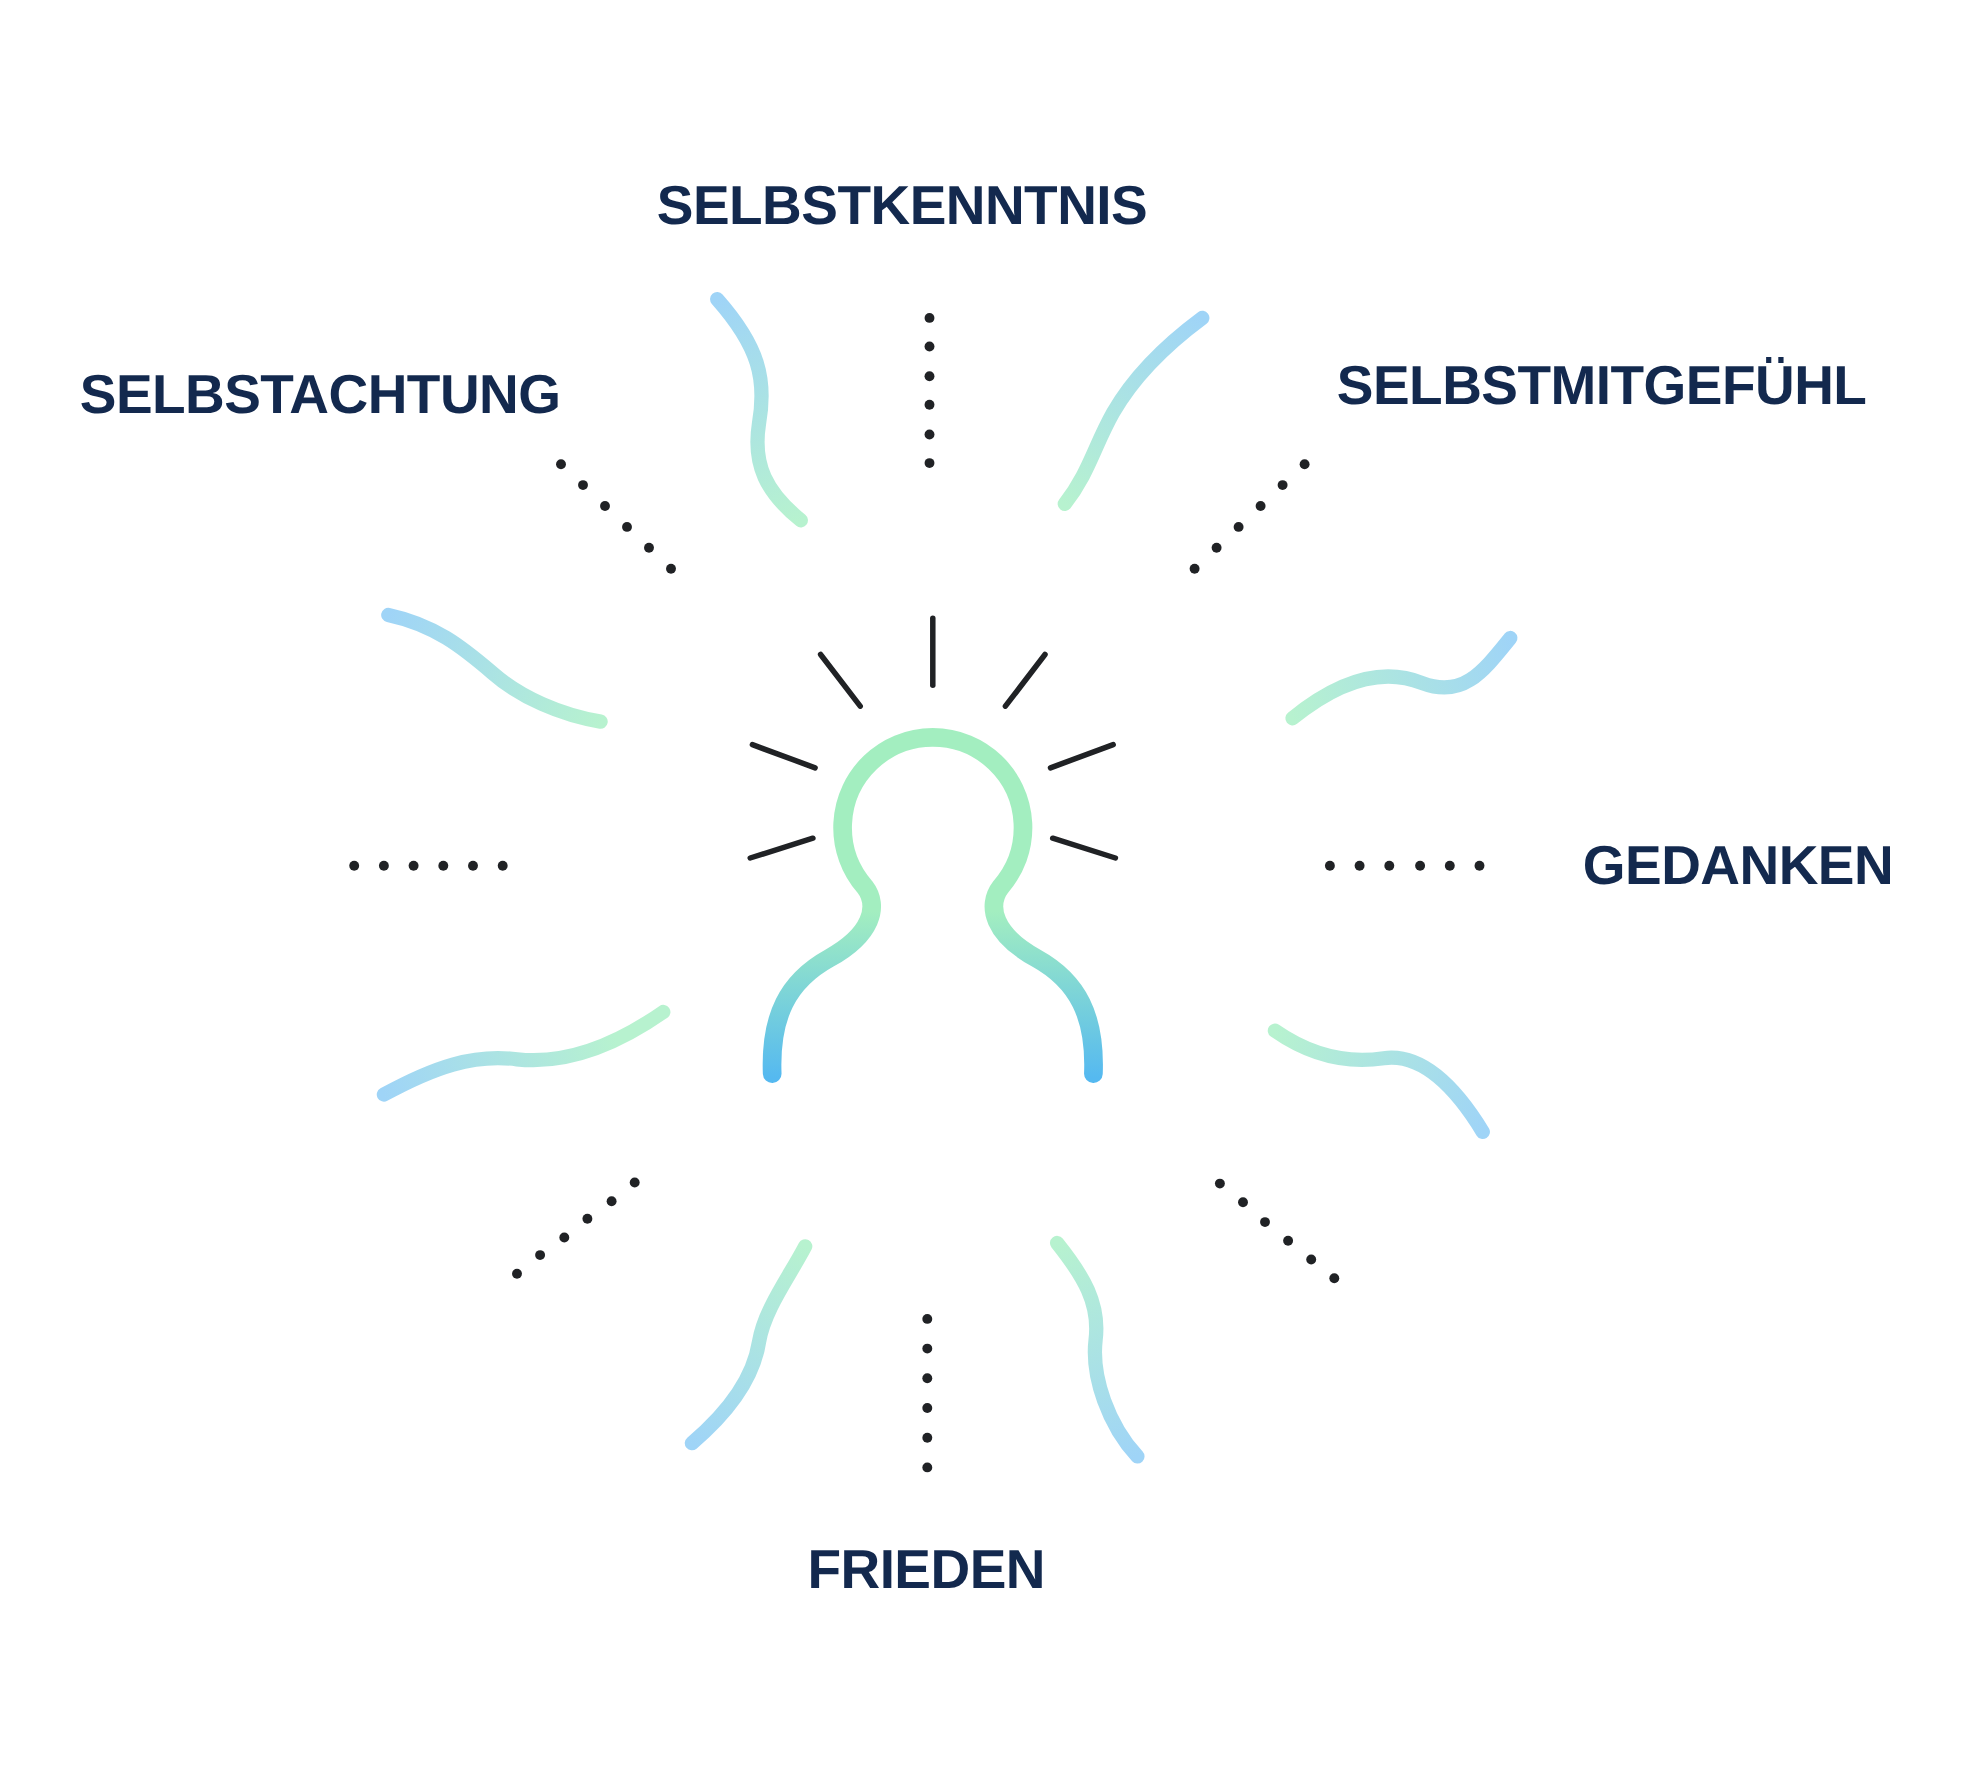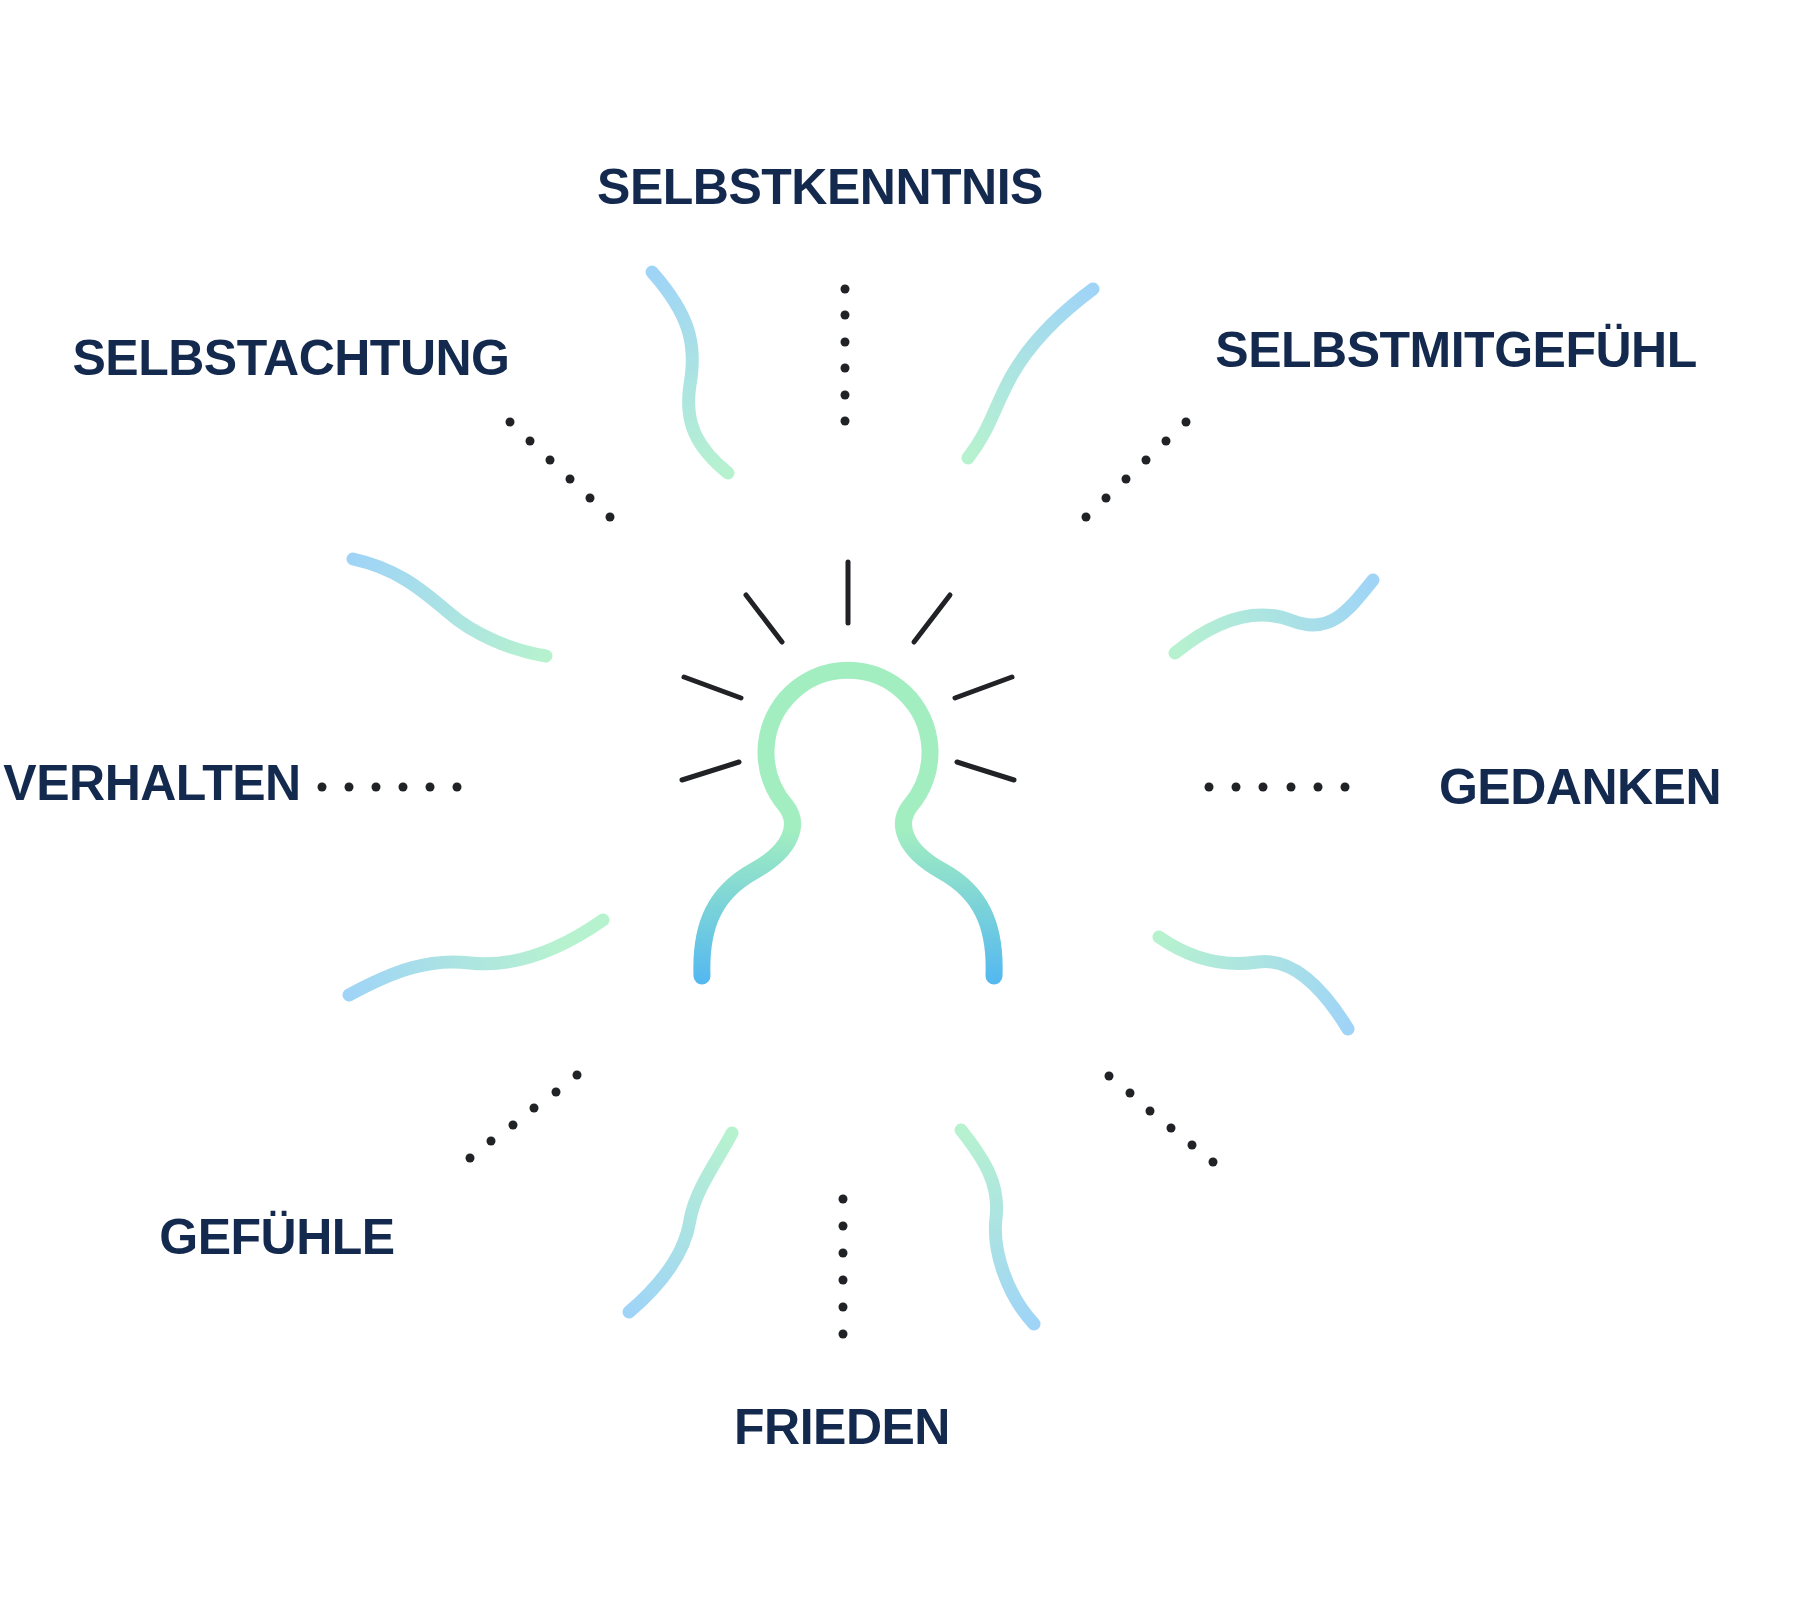--- a/index.html
+++ b/index.html
@@ -161,17 +161,15 @@
              C 792 850, 800 824, 786 806
              A 82 82 0 1 1 910 806
              C 896 824, 904 850, 942 871
              C 980 892, 996 924, 994 976"></path>
   </svg>
 
   <div class="label" style="left:820px;top:187px;">SELBSTKENNTNIS</div>
   <div class="label" style="left:1456px;top:350px;">SELBSTMITGEFÜHL</div>
   <div class="label" style="left:1580px;top:787px;">GEDANKEN</div>
   <div class="label" style="left:842px;top:1427px;">FRIEDEN</div>
-  <div class="label" style="left:277px;top:1237px;">GEFÜHLE</div>
-  <div class="label" style="left:152px;top:783px;">VERHALTEN</div>
   <div class="label" style="left:291px;top:358px;text-align:right;">SELBSTACHTUNG</div>
 
 </div>
 
 </body></html>

